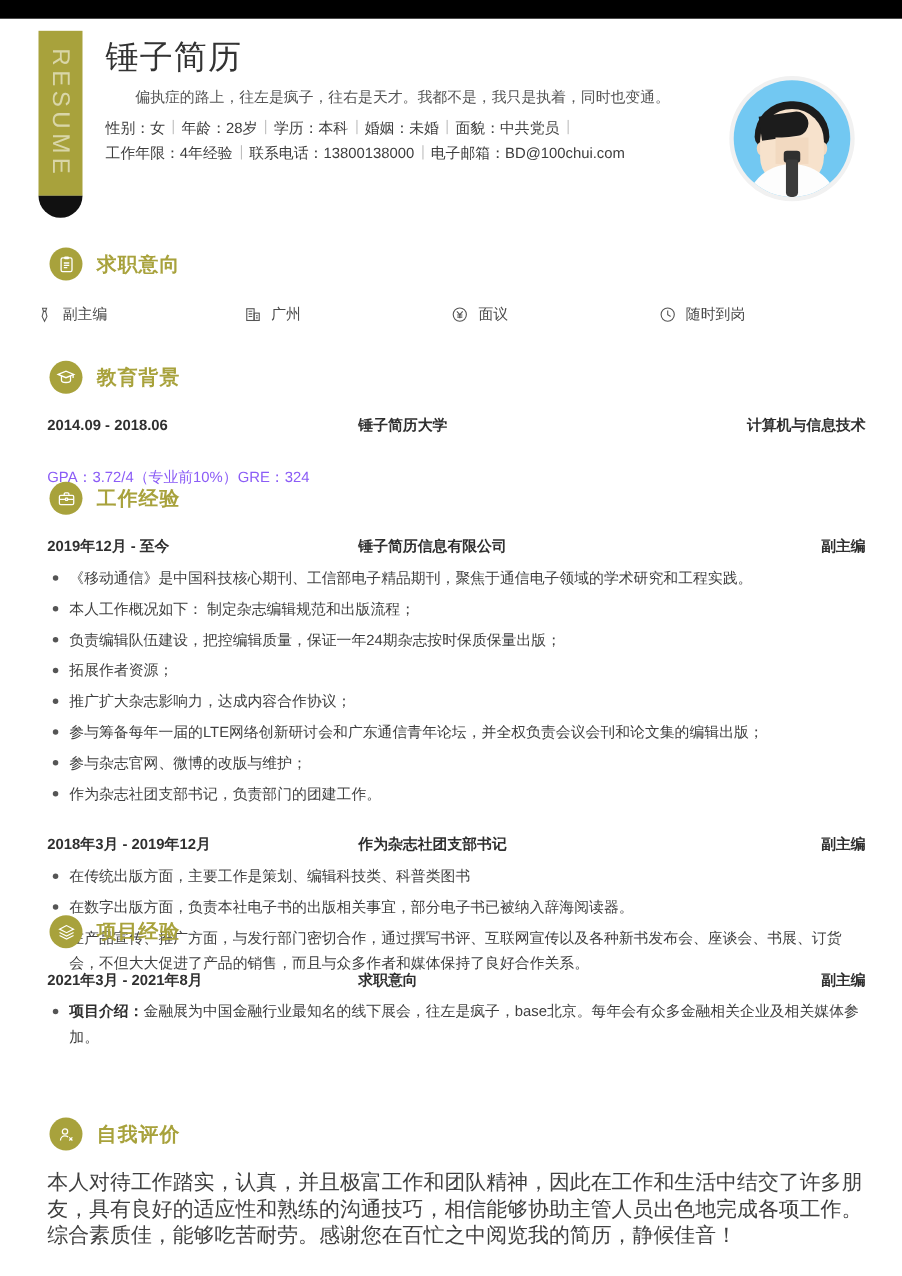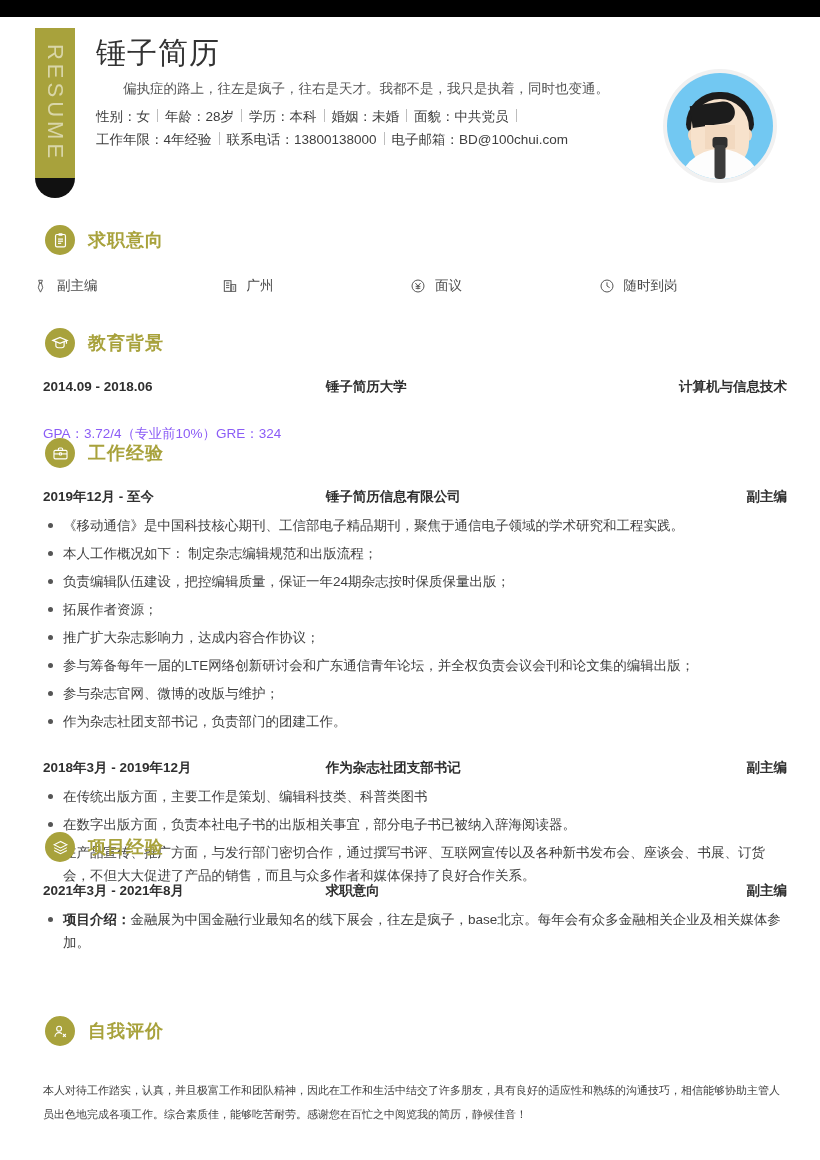--- a/index.html
+++ b/index.html
@@ -163,21 +163,21 @@
     margin-top:5px;
   }
   ul.bullets li:before {
     content:"";
     position:absolute; left:5px; top:9px;
     width:5px; height:5px; border-radius:50%;
     background:#555;
   }
   ul.bullets li b { font-weight:700; color:#2f2f2f; }
 
-  .para { font-size:11px; line-height:24px; color:#3f3f3f; margin-top:32px; }
+  .para { font-size:19px; line-height:24px; color:#3f3f3f; margin-top:18px; }
 </style>
 </head>
 <body>
 
 <div class="topbar"></div>
 
 <div class="header">
 
   <div class="resume-tag">
     <span>RESUME</span>

